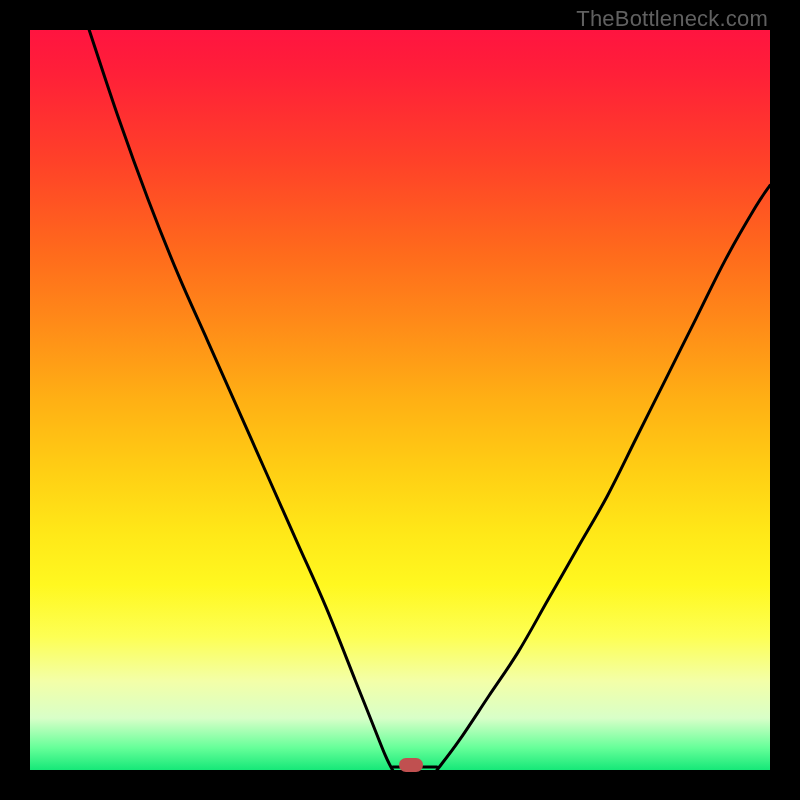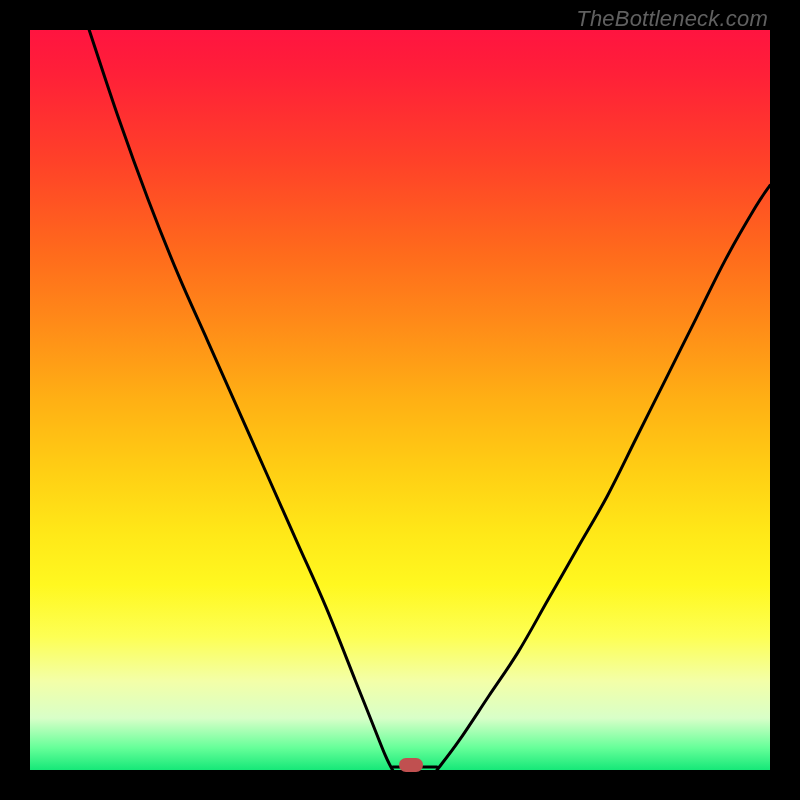--- a/index.html
+++ b/index.html
@@ -40,21 +40,20 @@
       #16e878 100%);
   }
   .watermark {
     position: absolute;
     top: 6px;
     right: 32px;
     color: #606060;
     font-size: 22px;
     font-weight: 500;
     letter-spacing: 0.2px;
-    font-style: italic;
   }
   svg.curve {
     position: absolute;
     left: 0;
     top: 0;
     width: 740px;
     height: 740px;
   }
   .marker {
     position: absolute;

